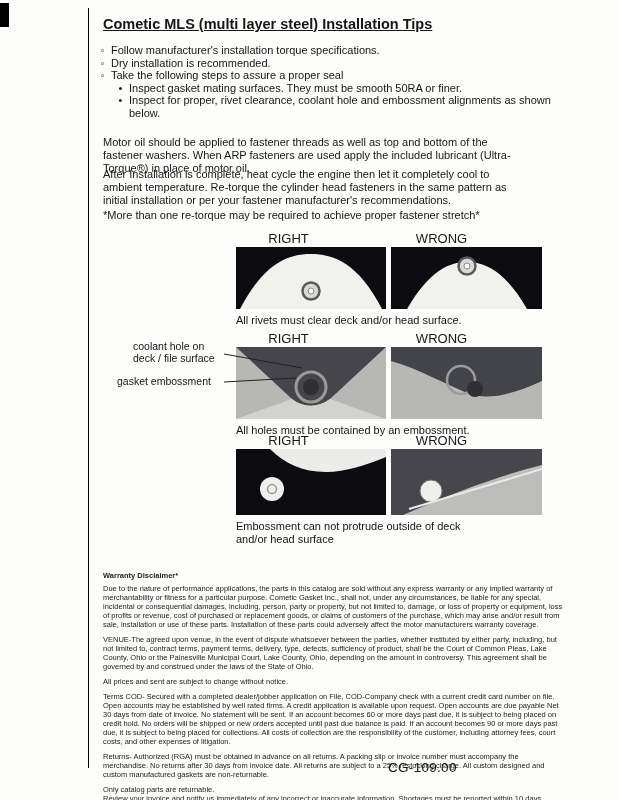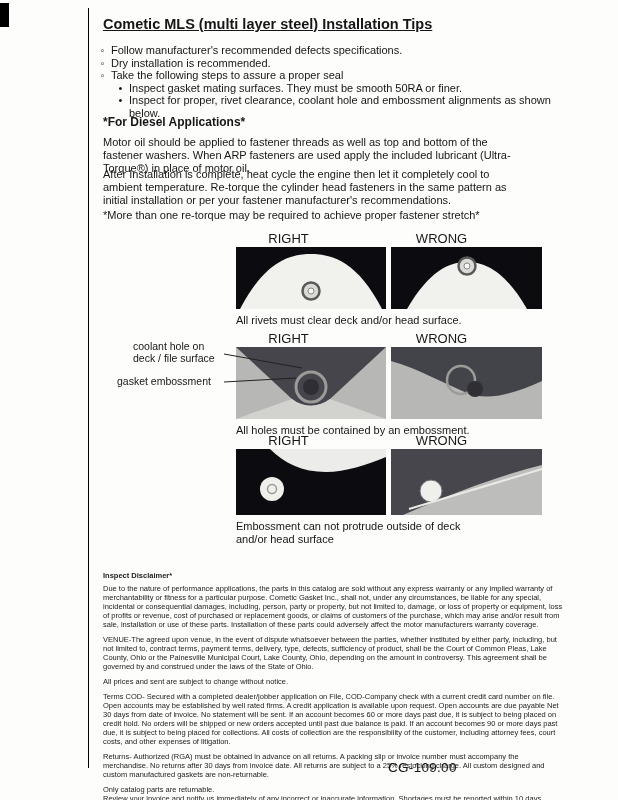--- a/index.html
+++ b/index.html
@@ -44,41 +44,40 @@
 <div class="page">
 
   <div class="artifact"></div>
   <div class="vline"></div>
 
   <div class="title">Cometic MLS (multi layer steel) Installation Tips</div>
 
   <div class="tips">
     <div class="tip">
       <span class="mk">◦</span>
-      <span>Follow manufacturer's recommended defects specifications.</span>
+      <span>Follow manufacturer's installation torque specifications.</span>
     </div>
     <div class="tip">
       <span class="mk">◦</span>
       <span>Dry installation is recommended.</span>
     </div>
     <div class="tip">
       <span class="mk">◦</span>
       <span>Take the following steps to assure a proper seal</span>
     </div>
     <div class="tip sub">
       <span class="mk">•</span>
       <span>Inspect gasket mating surfaces.  They must be smooth 50RA or finer.</span>
     </div>
     <div class="tip sub">
       <span class="mk">•</span>
       <span>Inspect for proper, rivet clearance, coolant hole and embossment alignments as shown below.</span>
     </div>
   </div>
 
-  <div class="dheading">*For Diesel Applications*</div>
   <div class="para" id="para1">Motor oil should be applied to fastener threads as well as top and bottom of the fastener washers. When ARP fasteners are used apply the included lubricant (Ultra-Torque®) in place of motor oil.</div>
   <div class="para" id="para2">After Installation is complete, heat cycle the engine then let it completely cool to ambient temperature. Re-torque the cylinder head fasteners in the same pattern as initial installation or per your fastener manufacturer's recommendations.</div>
   <div class="para" id="note">*More than one re-torque may be required to achieve proper fastener stretch*</div>
 
   <div class="drow" id="row1">
     <div class="dhead">
       <div class="hcell"><span>RIGHT</span></div>
       <div class="hcell"><span>WRONG</span></div>
     </div>
     <div class="dpanels">
@@ -150,21 +149,21 @@
         <line x1="18" y1="60" x2="151" y2="20" stroke="#e9e9e6" stroke-width="2"></line>
       </svg>
     </div>
     <div class="dcap">
       <div>Embossment can not protrude outside of deck</div>
       <div>and/or head surface</div>
     </div>
   </div>
 
   <div class="fine">
-    <div class="fph">Inspect Disclaimer*</div>
+    <div class="fph">Warranty Disclaimer*</div>
     <p>Due to the nature of performance applications, the parts in this catalog are sold without any express warranty or any implied warranty of merchantability or fitness for a particular purpose.  Cometic Gasket Inc., shall not, under any circumstances, be liable for any special, incidental or consequential damages, including, person, party or property, but not limited to, damage, or loss of property or equipment, loss of profits or revenue, cost of purchased or replacement goods, or claims of customers of the purchase, which may arise and/or result from sale, installation or use of these parts.  Installation of these parts could adversely affect the motor manufacturers warranty coverage.</p>
     <p>VENUE-The agreed upon venue, in the event of dispute whatsoever between the parties, whether instituted by either party, including, but not limited to, contract terms, payment terms, delivery, type, defects, sufficiency of product, shall be the Court of Common Pleas, Lake County, Ohio or the Painesville Municipal Court, Lake County, Ohio, depending on the amount in controversy. This agreement shall be governed by and construed under the laws of the State of Ohio.</p>
     <p>All prices and sent are subject to change without notice.</p>
     <p>Terms COD- Secured with a completed dealer/jobber application on File, COD-Company check with a current credit card number on file.  Open accounts may be established by well rated firms.  A credit application is available upon request.  Open accounts are due payable Net 30 days from date of invoice.  No statement will be sent.  If an account becomes 60 or more days past due, it is subject to being placed on credit hold.  No orders will be shipped or new orders accepted until past due balance is paid.  If an account becomes 90 or more days past due, it is subject to being placed for collections.  All costs of collection are the responsibility of the customer, including attorney fees, court costs, and other expenses of litigation.</p>
     <p>Returns- Authorized (RGA) must be obtained in advance on all returns.  A packing slip or invoice number must accompany the merchandise.  No returns after 30 days from invoice date.  All returns are subject to a 25% restocking charge.  All custom designed and custom manufactured gaskets are non-returnable.</p>
     <p class="tight">Only catalog parts are returnable.</p>
     <p class="tight">Review your invoice and notify us immediately of any incorrect or inaccurate information.  Shortages must be reported within 10 days.</p>
   </div>
 
   <div class="footer">CG-109.00</div>

